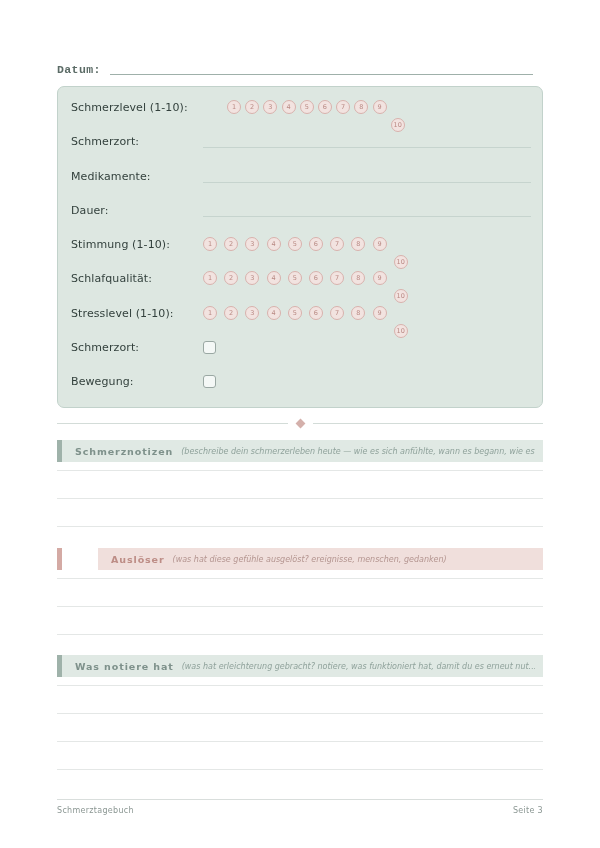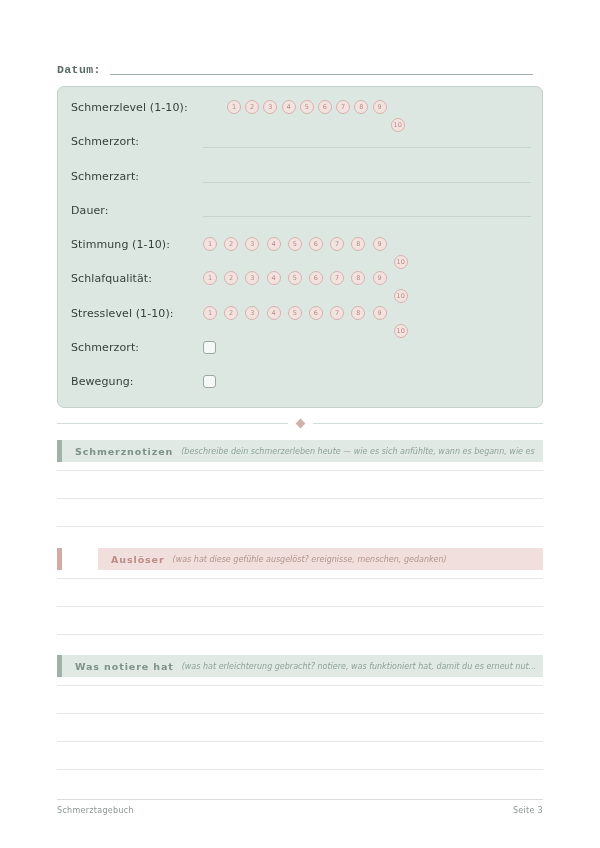--- a/index.html
+++ b/index.html
@@ -249,21 +249,21 @@
           <span class="dot">8</span>
           <span class="dot">9</span>
           <span class="dot">10</span>
         </span>
       </div>
       <div class="field-row" style="top: 41px;">
         <span class="field-label">Schmerzort:</span>
         <span class="field-rule"></span>
       </div>
       <div class="field-row" style="top: 76px;">
-        <span class="field-label">Schmerzart:</span>
+        <span class="field-label">Medikamente:</span>
         <span class="field-rule"></span>
       </div>
       <div class="field-row" style="top: 110px;">
         <span class="field-label">Dauer:</span>
         <span class="field-rule"></span>
       </div>
       <div class="field-row" style="top: 144px;">
         <span class="field-label">Stimmung (1-10):</span>
         <span class="scale wide">
           <span class="dot">1</span>

